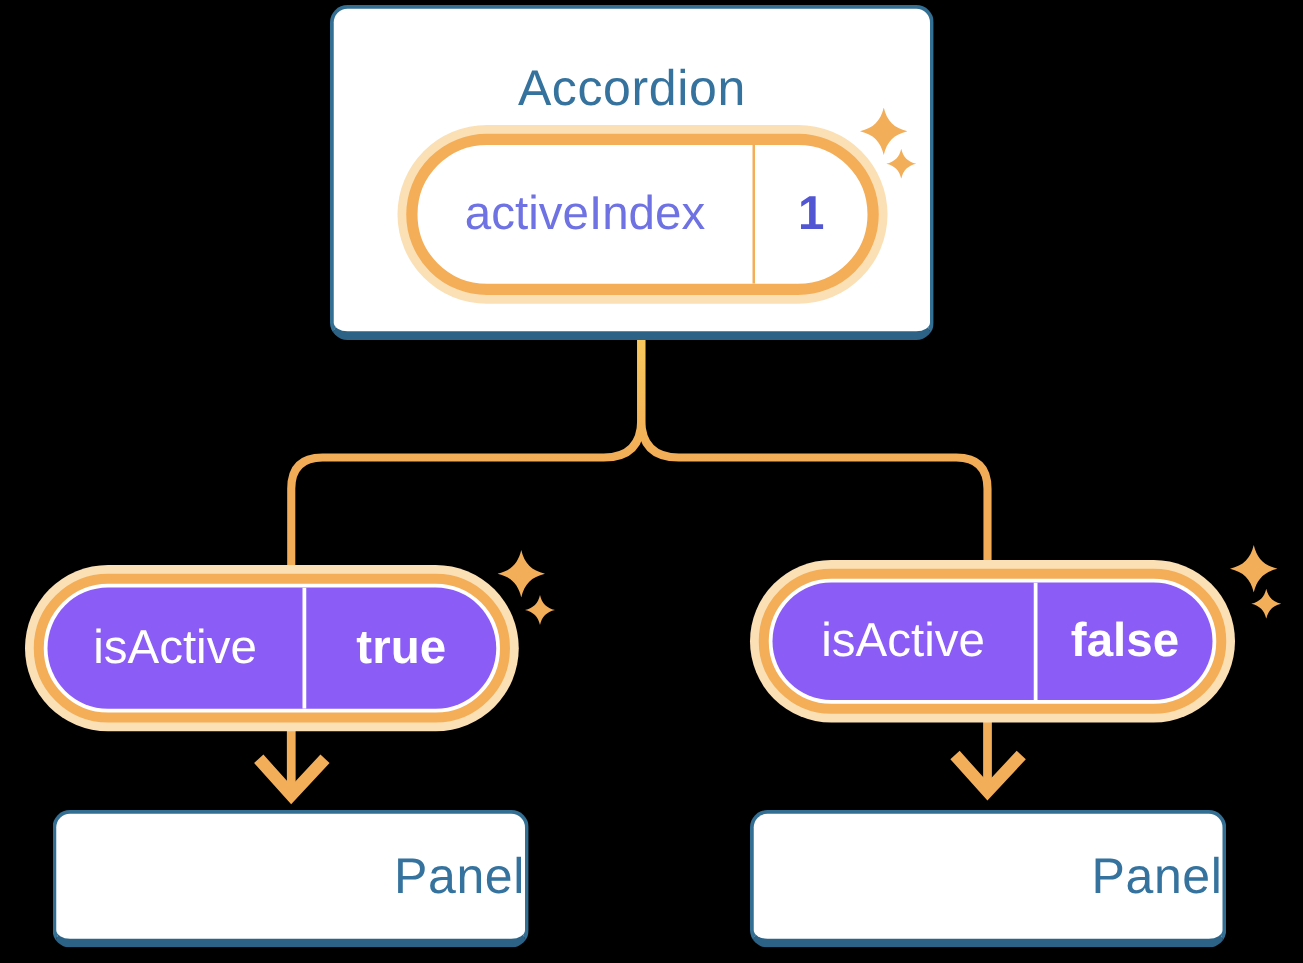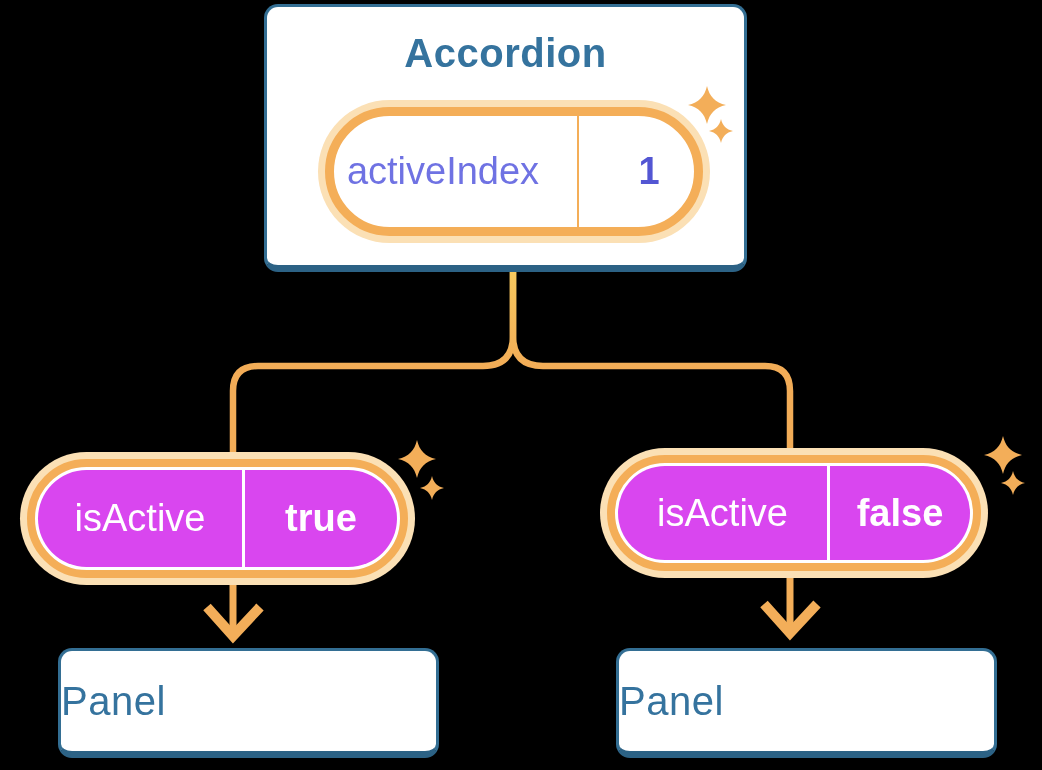--- a/index.html
+++ b/index.html
@@ -12,40 +12,40 @@
   
   .cbox{
     position:absolute;background:#fff;z-index:1;
     border:3px solid #336E93;border-bottom:7px solid #2C6285;border-radius:14px;
     box-sizing:border-box;text-align:center;
   }
   .cbox-title{
     color:#35739E;font-size:40px;font-weight:500;letter-spacing:.5px;
   }
   .accordion-box{left:264px;top:4px;width:483px;height:268px;}
-  .accordion-box .cbox-title{margin-top:24px;font-weight:bold;}
-  .panel-box{display:flex;align-items:center;justify-content:flex-start;margin-left:16px;}
+  .accordion-box .cbox-title{margin-top:42px;}
+  .panel-box{display:flex;align-items:center;justify-content:flex-end;}
   .panel-left{left:42px;top:648px;width:381px;height:110px;}
   .panel-right{left:600px;top:648px;width:381px;height:110px;}
 
   
   .pill-glow{
     position:absolute;z-index:2;background:#FBE0B5;border-radius:999px;
     padding:7px;box-sizing:border-box;
   }
   .pill-ring{
     width:100%;height:100%;box-sizing:border-box;background:#fff;
-    border-radius:999px;display:flex;align-items:stretch;overflow:hidden;gap:25px;
+    border-radius:999px;display:flex;align-items:stretch;overflow:hidden;
   }
   .ring-light{border:9px solid #F4AE58;}
   .ring-purple{border:8px solid #F4AE58;padding:3px;}
   .pill-core{
     flex:1;display:flex;align-items:stretch;border-radius:999px;overflow:hidden;
   }
-  .core-purple{background:#d946ef;}
+  .core-purple{background:#8b5cf6;}
   .cell{display:flex;align-items:center;justify-content:center;font-size:38px;}
   .cell-label-light{flex:1;color:#6F72E3;}
   .cell-value-light{width:90px;color:#5356D3;font-weight:700;}
   .div-orange{width:2px;background:#F4AE58;}
   .cell-label-purple{flex:1;color:#fff;}
   .cell-value-purple{color:#fff;font-weight:700;}
   .div-white{width:3px;background:#fff;}
 
   .pill-state{left:51px;top:93px;width:392px;height:143px;position:absolute;}
   .pill-prop-left{left:20px;top:452px;width:395px;height:133px;}

